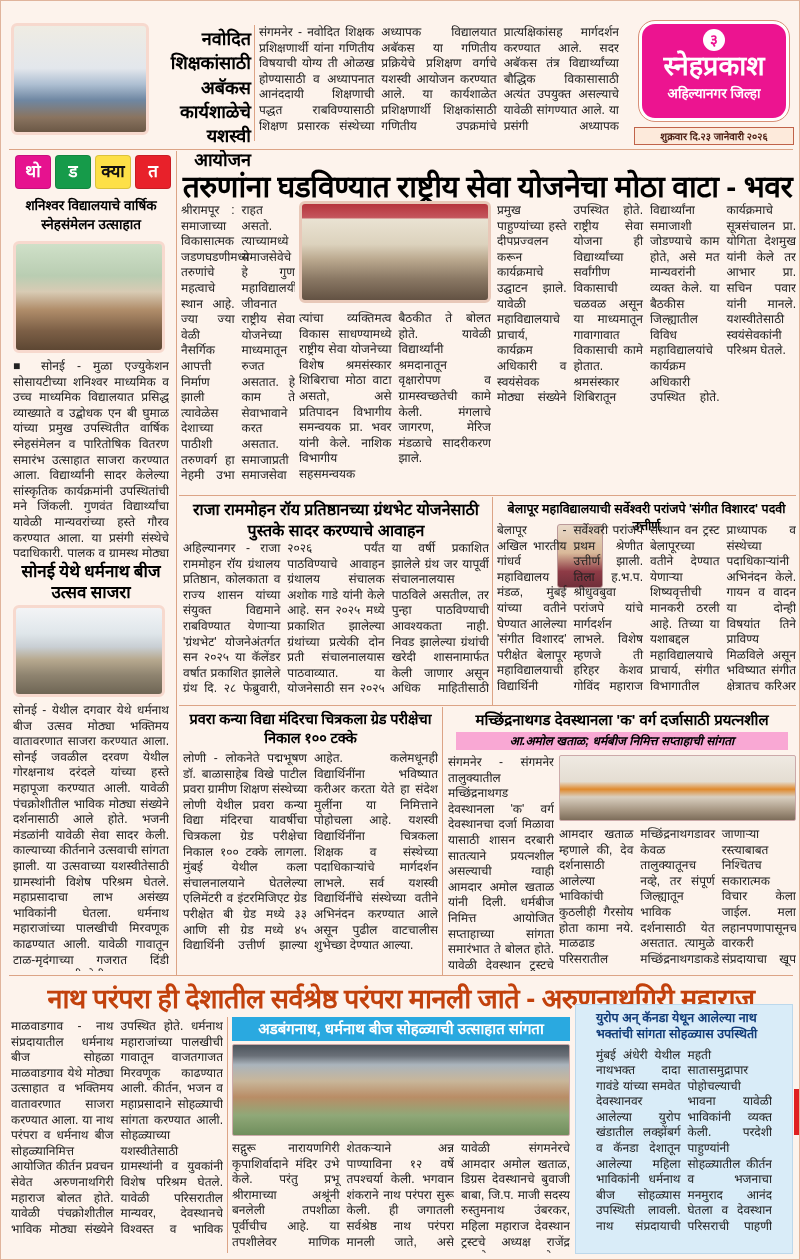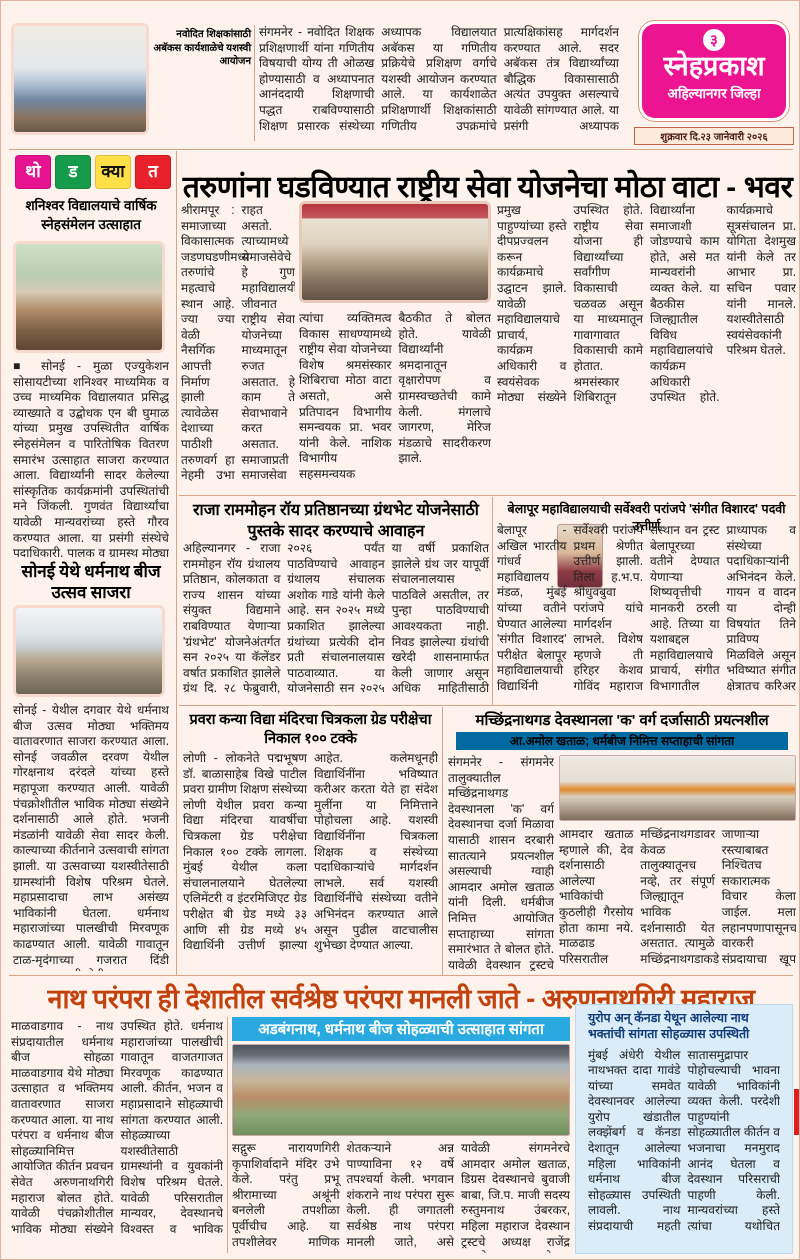--- a/index.html
+++ b/index.html
@@ -21,30 +21,30 @@
   .ph-tent{background:linear-gradient(180deg,#f3f4f6 0%,#dfe6ea 30%,#c9cfd4 45%,#b7a98f 60%,#8f8470 78%,#6e6554 100%);}
   .ph-podium{background:linear-gradient(180deg,#b6343c 0%,#c4555c 14%,#e9e2d2 16%,#dcd2bd 42%,#baa88e 58%,#8a7864 78%,#635243 100%);}
   .ph-portrait{background:linear-gradient(180deg,#e9d9c8 0%,#d9b99a 45%,#8e3b46 75%,#702f3a 100%);border:1px solid #b99;}
   .ph-saffron{background:linear-gradient(180deg,#efeae2 0%,#e4ddd2 40%,#e08a2e 52%,#d9cfc0 64%,#a69682 85%,#7d6d5a 100%);border:1px solid #caa;}
   .ph-crowd{background:linear-gradient(180deg,#4c545c 0%,#6a7078 12%,#aab4bc 22%,#c8b69a 40%,#b98d66 58%,#90a878 78%,#6f8e5c 100%);border:1px solid #caa;}
   .brief-box{display:inline-block;width:34px;height:32px;margin-right:4px;border-radius:4px;
              color:#fff;font-weight:bold;font-size:17px;text-align:center;line-height:32px;border:1px solid #00000022;}
   .masthead{background:#ec1490;border:3px solid #ffffff;outline:1px solid #d89078;border-radius:16px;
             color:#fff;text-align:center;}
   .blue-banner{background:#2aa9e0;color:#fff;font-weight:bold;font-size:15px;text-align:center;line-height:24px;}
-  .peach-strip{background:#0369a1;}
+  .peach-strip{background:#f9a8d4;font-style:italic;}
   .blue-box{background:#d9ecf8;border:1px solid #bcd8ec;}
 </style>
 </head>
 <body>
 
 <div id="page">
 
   <div class="abs photo ph-classroom" style="left:10px;top:22px;width:138px;height:112px;"></div>
-  <div class="abs head-b" style="left:152px;top:26px;width:98px;height:118px;font-size:10px;line-height:1.35;text-align:right;">नवोदित शिक्षकांसाठी अबॅकस कार्यशाळेचे यशस्वी आयोजन</div>
+  <div class="abs head-b" style="left:152px;top:26px;width:98px;height:118px;font-size:18px;line-height:1.35;text-align:right;">नवोदित शिक्षकांसाठी अबॅकस कार्यशाळेचे यशस्वी आयोजन</div>
   <div class="abs rule-v" style="left:253px;top:24px;height:116px;"></div>
   <div class="abs body-txt cols3 j" style="left:258px;top:24px;width:360px;height:118px;">संगमनेर - नवोदित शिक्षक प्रशिक्षणार्थी यांना गणितीय विषयाची योग्य ती ओळख होण्यासाठी व अध्यापनात आनंददायी शिक्षणाची पद्धत राबविण्यासाठी शिक्षण प्रसारक संस्थेच्या अध्यापक विद्यालयात अबॅकस या गणितीय प्रक्रियेचे प्रशिक्षण वर्गाचे यशस्वी आयोजन करण्यात आले. या कार्यशाळेत प्रशिक्षणार्थी शिक्षकांसाठी गणितीय उपक्रमांचे प्रात्यक्षिकांसह मार्गदर्शन करण्यात आले. सदर अबॅकस तंत्र विद्यार्थ्यांच्या बौद्धिक विकासासाठी अत्यंत उपयुक्त असल्याचे यावेळी सांगण्यात आले. या प्रसंगी अध्यापक विद्यालयातील प्राचार्या सविता फुलेसह कार्यशाळा संयोजक प्रवित धीवर व पुजा शेळके उपस्थित होते. विद्यार्थी प्रतिनिधींनी या कार्यशाळेचा मोठ्या संख्येने लाभ घेतला.</div>
 
   <div class="abs masthead" style="left:638px;top:20px;width:150px;height:100px;">
     <div style="width:22px;height:22px;margin:5px auto 0;background:#fff;border-radius:50%;color:#ec1490;font-weight:bold;font-size:15px;line-height:22px;">३</div>
     <div style="font-size:27px;font-weight:bold;line-height:1.1;margin-top:1px;">स्नेहप्रकाश</div>
     <div style="font-size:13.5px;font-weight:bold;margin-top:2px;">अहिल्यानगर जिल्हा</div>
   </div>
   <div class="abs" style="left:633px;top:126px;width:160px;height:18px;background:#fdeadb;border:1px solid #c0634a;text-align:center;font-size:10px;font-weight:bold;color:#4a1d12;line-height:17px;">शुक्रवार दि.२३ जानेवारी २०२६</div>
 
@@ -98,20 +98,20 @@
   <div class="abs" style="left:10px;top:978px;width:780px;height:34px;font-size:27px;font-weight:800;color:#c2410c;text-align:center;letter-spacing:-0.5px;">नाथ परंपरा ही देशातील सर्वश्रेष्ठ परंपरा मानली जाते - अरुणनाथगिरी महाराज</div>
 
   <div class="abs body-txt cols2 j" style="left:10px;top:1018px;width:212px;height:232px;">माळवाडगाव - नाथ संप्रदायातील धर्मनाथ बीज सोहळा माळवाडगाव येथे मोठ्या उत्साहात व भक्तिमय वातावरणात साजरा करण्यात आला. या नाथ परंपरा व धर्मनाथ बीज सोहळ्यानिमित्त आयोजित कीर्तन प्रवचन सेवेत अरुणनाथगिरी महाराज बोलत होते. यावेळी पंचक्रोशीतील भाविक मोठ्या संख्येने उपस्थित होते. धर्मनाथ महाराजांच्या पालखीची गावातून वाजतगाजत मिरवणूक काढण्यात आली. कीर्तन, भजन व महाप्रसादाने सोहळ्याची सांगता करण्यात आली. सोहळ्याच्या यशस्वीतेसाठी ग्रामस्थांनी व युवकांनी विशेष परिश्रम घेतले. यावेळी परिसरातील मान्यवर, देवस्थानचे विश्वस्त व भाविक महिला मोठ्या संख्येने उपस्थित होत्या.</div>
   <div class="abs rule-v" style="left:226px;top:1016px;height:236px;"></div>
 
   <div class="abs blue-banner" style="left:231px;top:1016px;width:338px;height:24px;">अडबंगनाथ, धर्मनाथ बीज सोहळ्याची उत्साहात सांगता</div>
   <div class="abs photo ph-crowd" style="left:231px;top:1043px;width:338px;height:92px;border-width:1px;border-radius:2px;"></div>
   <div class="abs body-txt cols2 j" style="left:231px;top:1140px;width:222px;height:112px;">सद्गुरू नारायणगिरी कृपाशिर्वादाने मंदिर उभे केले. परंतु प्रभू श्रीरामाच्या अश्रूंनी बनलेली तपशीळा पूर्वीचीच आहे. या तपशीलेवर माणिक शेतकऱ्याने अन्न पाण्याविना १२ वर्षे तपश्चर्या केली. भगवान शंकराने नाथ परंपरा सुरू केली. ही जगातली सर्वश्रेष्ठ नाथ परंपरा मानली जाते, असे सांगताना महाराजांनी नवनाथ परंपरा व धर्मनाथ बीज महत्व सविस्तर भाविकांसमोर मांडले. सकाळी पदयात्रा संघाच्या आमदार भाग्यश्री पाटील यांनी दर्शन घेऊन हजेरी लावली.</div>
   <div class="abs body-txt j" style="left:460px;top:1140px;width:109px;height:112px;">यावेळी संगमनेरचे आमदार अमोल खताळ, डिग्रस देवस्थानचे बुवाजी बाबा, जि.प. माजी सदस्य रुस्तुमनाथ उंबरकर, महिला महाराज देवस्थान ट्रस्टचे अध्यक्ष राजेंद्र सावळे, उद्योजक आण्णासाहेब वाकचौरे, गोविंद वाकचौरे, उद्योजक भैय्यासाहेब देवकर, सुदर्शन डोळे, बाळासाहेब वाकचौरे, नवनाथ आहेर, माजी सरपंच आदी मान्यवर व भाविक मोठ्या संख्येने उपस्थित होते.</div>
 
-  <div class="abs blue-box" style="left:574px;top:1003px;width:218px;height:250px;padding:5px 12px;">
+  <div class="abs blue-box" style="left:574px;top:1003px;width:218px;height:250px;padding:5px 20px;">
     <div class="head-b" style="font-size:12.5px;line-height:1.3;color:#123c78;">युरोप अन् कॅनडा येथून आलेल्या नाथ भक्तांची सांगता सोहळ्यास उपस्थिती</div>
     <div class="body-txt cols2 j" style="margin-top:5px;height:198px;">मुंबई अंधेरी येथील नाथभक्त दादा गावंडे यांच्या समवेत देवस्थानवर आलेल्या युरोप खंडातील लक्झेंबर्ग व कॅनडा देशातून आलेल्या महिला भाविकांनी धर्मनाथ बीज सोहळ्यास उपस्थिती लावली. नाथ संप्रदायाची महती सातासमुद्रापार पोहोचल्याची भावना यावेळी भाविकांनी व्यक्त केली. परदेशी पाहुण्यांनी सोहळ्यातील कीर्तन व भजनाचा मनमुराद आनंद घेतला व देवस्थान परिसराची पाहणी केली. मान्यवरांच्या हस्ते त्यांचा यथोचित सत्कारही करण्यात आला. देवस्थानच्या वतीने त्यांना नाथ संप्रदायाची माहिती देणारी ग्रंथसंपदा भेट देण्यात आली. यावेळी देवस्थानचे विश्वस्त, सेवेकरी व स्थानिक भाविक मोठ्या संख्येने उपस्थित होते.</div>
   </div>
 
   <div class="abs" style="left:793px;top:1088px;width:7px;height:46px;background:#e02020;"></div>
 
 </div>
 
 </body></html>

